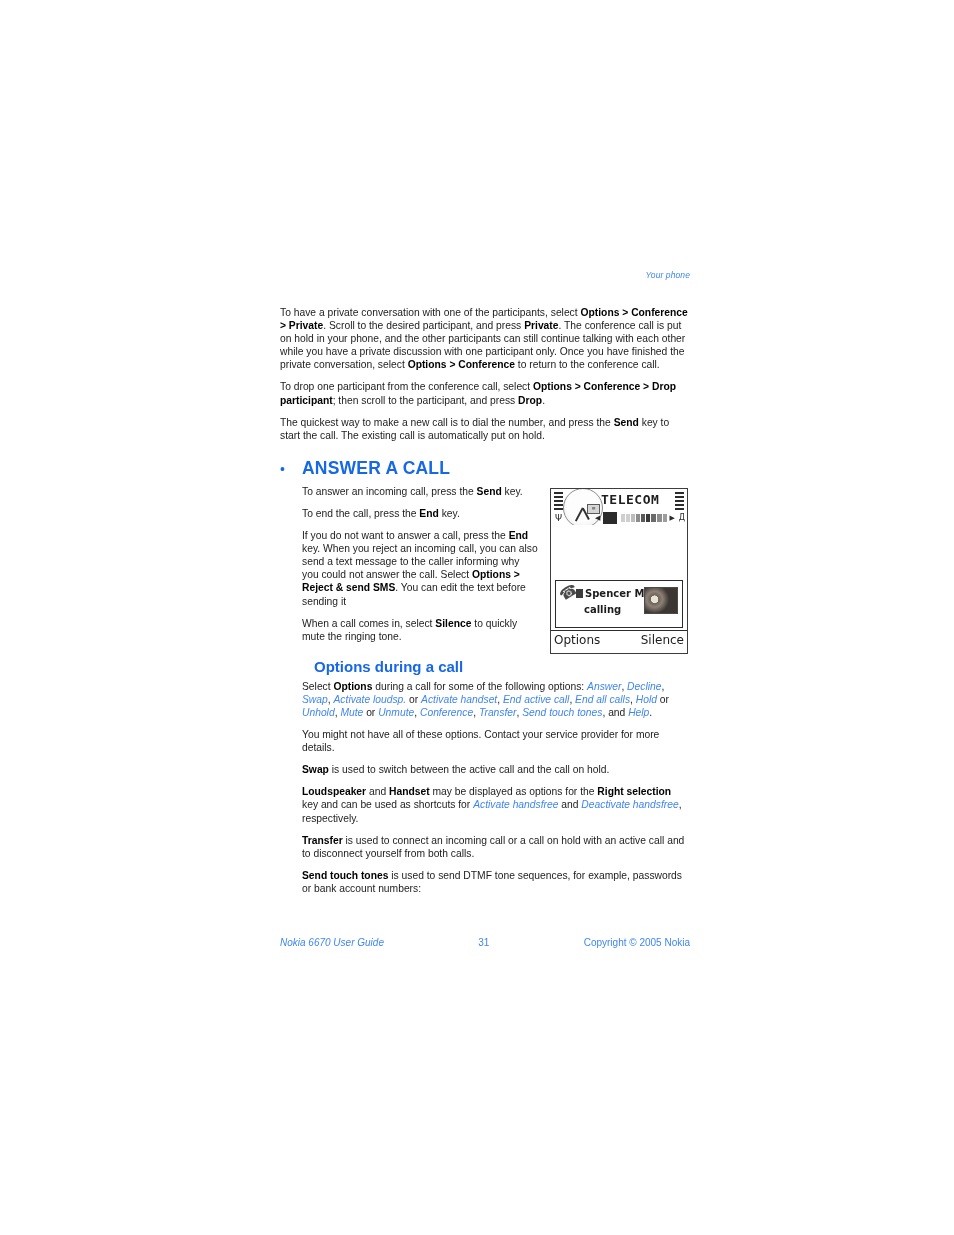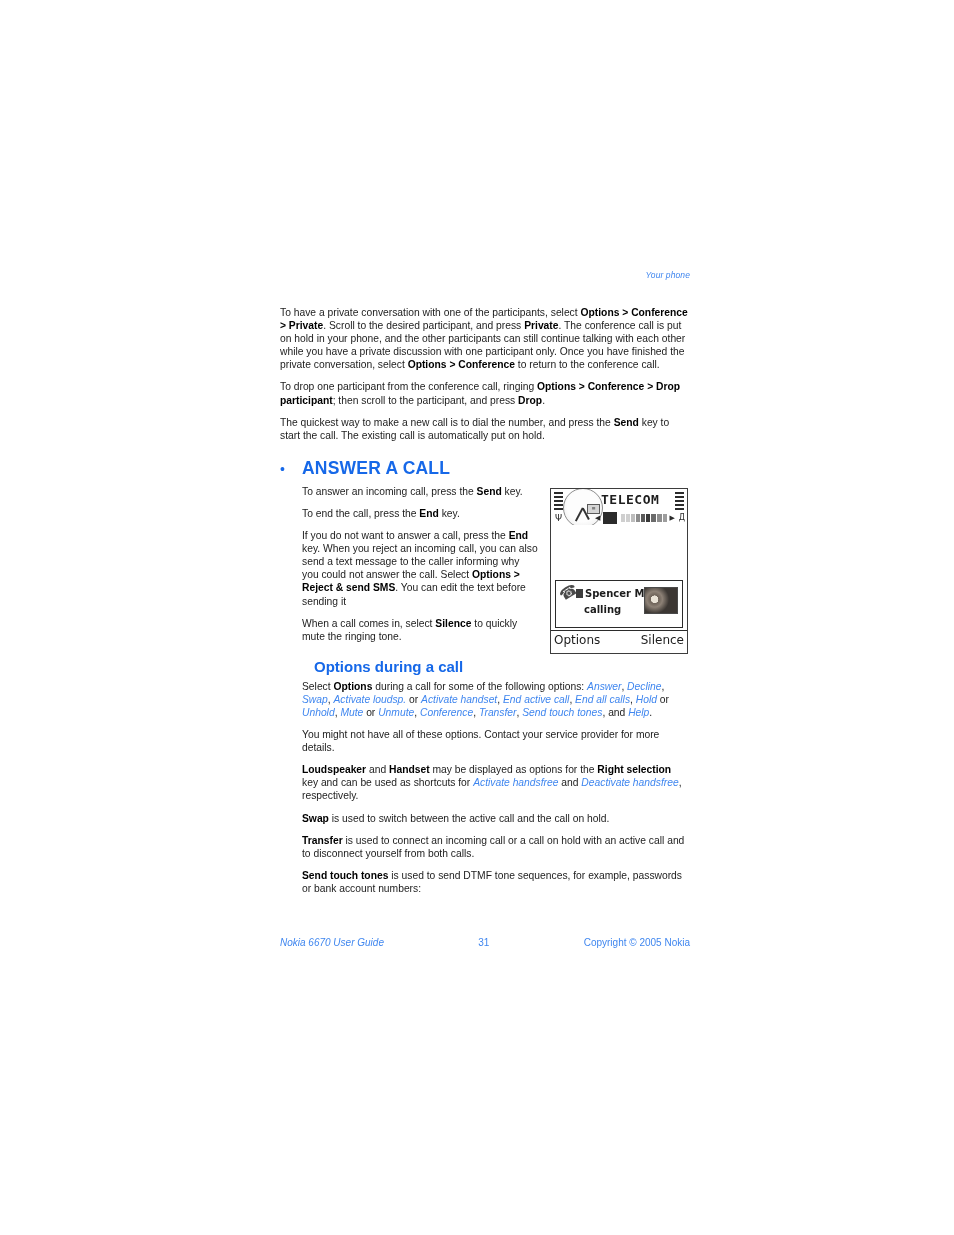--- a/index.html
+++ b/index.html
@@ -333,21 +333,21 @@
 <body>
 
 <div class="page">
 
   <div class="content">
 
     <div class="running-head">Your phone</div>
 
     <div id="intro-paragraphs">
         <p class="body"><span>To have a private conversation with one of the participants, select </span><b>Options &gt; Conference &gt; Private</b><span>. Scroll to the desired participant, and press </span><b>Private</b><span>. The conference call is put on hold in your phone, and the other participants can still continue talking with each other while you have a private discussion with one participant only. Once you have finished the private conversation, select </span><b>Options &gt; Conference</b><span> to return to the conference call.</span></p>
-        <p class="body"><span>To drop one participant from the conference call, ringing </span><b>Options &gt; Conference &gt; Drop participant</b><span>; then scroll to the participant, and press </span><b>Drop</b><span>.</span></p>
+        <p class="body"><span>To drop one participant from the conference call, select </span><b>Options &gt; Conference &gt; Drop participant</b><span>; then scroll to the participant, and press </span><b>Drop</b><span>.</span></p>
         <p class="body"><span>The quickest way to make a new call is to dial the number, and press the </span><b>Send</b><span> key to start the call. The existing call is automatically put on hold.</span></p>
       </div>
 
     <div class="h1-wrap">
       <span class="h1-bullet">•</span>
       <h1 class="chapter">ANSWER A CALL</h1>
     </div>
 
     <div class="floatzone">
 
@@ -394,22 +394,22 @@
           <p class="body"><span>To end the call, press the </span><b>End</b><span> key.</span></p>
           <p class="body"><span>If you do not want to answer a call, press the </span><b>End</b><span> key. When you reject an incoming call, you can also send a text message to the caller informing why you could not answer the call. Select </span><b>Options &gt; Reject &amp; send SMS</b><span>. You can edit the text before sending it</span></p>
           <p class="body"><span>When a call comes in, select </span><b>Silence</b><span> to quickly mute the ringing tone.</span></p>
         </div>
 
       <h2 class="section" style="margin-left:12px">Options during a call</h2>
 
       <div id="section-paragraphs">
           <p class="body"><span>Select </span><b>Options</b><span> during a call for some of the following options: </span><i class="link">Answer</i><span>, </span><i class="link">Decline</i><span>, </span><i class="link">Swap</i><span>, </span><i class="link">Activate loudsp.</i><span> or </span><i class="link">Activate handset</i><span>, </span><i class="link">End active call</i><span>, </span><i class="link">End all calls</i><span>, </span><i class="link">Hold</i><span> or </span><i class="link">Unhold</i><span>, </span><i class="link">Mute</i><span> or </span><i class="link">Unmute</i><span>, </span><i class="link">Conference</i><span>, </span><i class="link">Transfer</i><span>, </span><i class="link">Send touch tones</i><span>, and </span><i class="link">Help</i><span>.</span></p>
           <p class="body"><span>You might not have all of these options. Contact your service provider for more details.</span></p>
+          <p class="body"><b>Swap</b><span> is used to switch between the active call and the call on hold.</span></p>
           <p class="body"><b>Loudspeaker</b><span> and </span><b>Handset</b><span> may be displayed as options for the </span><b>Right selection</b><span> key and can be used as shortcuts for </span><i class="link">Activate handsfree</i><span> and </span><i class="link">Deactivate handsfree</i><span>, respectively.</span></p>
-          <p class="body"><b>Swap</b><span> is used to switch between the active call and the call on hold.</span></p>
           <p class="body"><b>Transfer</b><span> is used to connect an incoming call or a call on hold with an active call and to disconnect yourself from both calls.</span></p>
           <p class="body"><b>Send touch tones</b><span> is used to send DTMF tone sequences, for example, passwords or bank account numbers:</span></p>
         </div>
 
       <div class="clearer"></div>
     </div>
 
   </div>
 
   <div class="footer">

